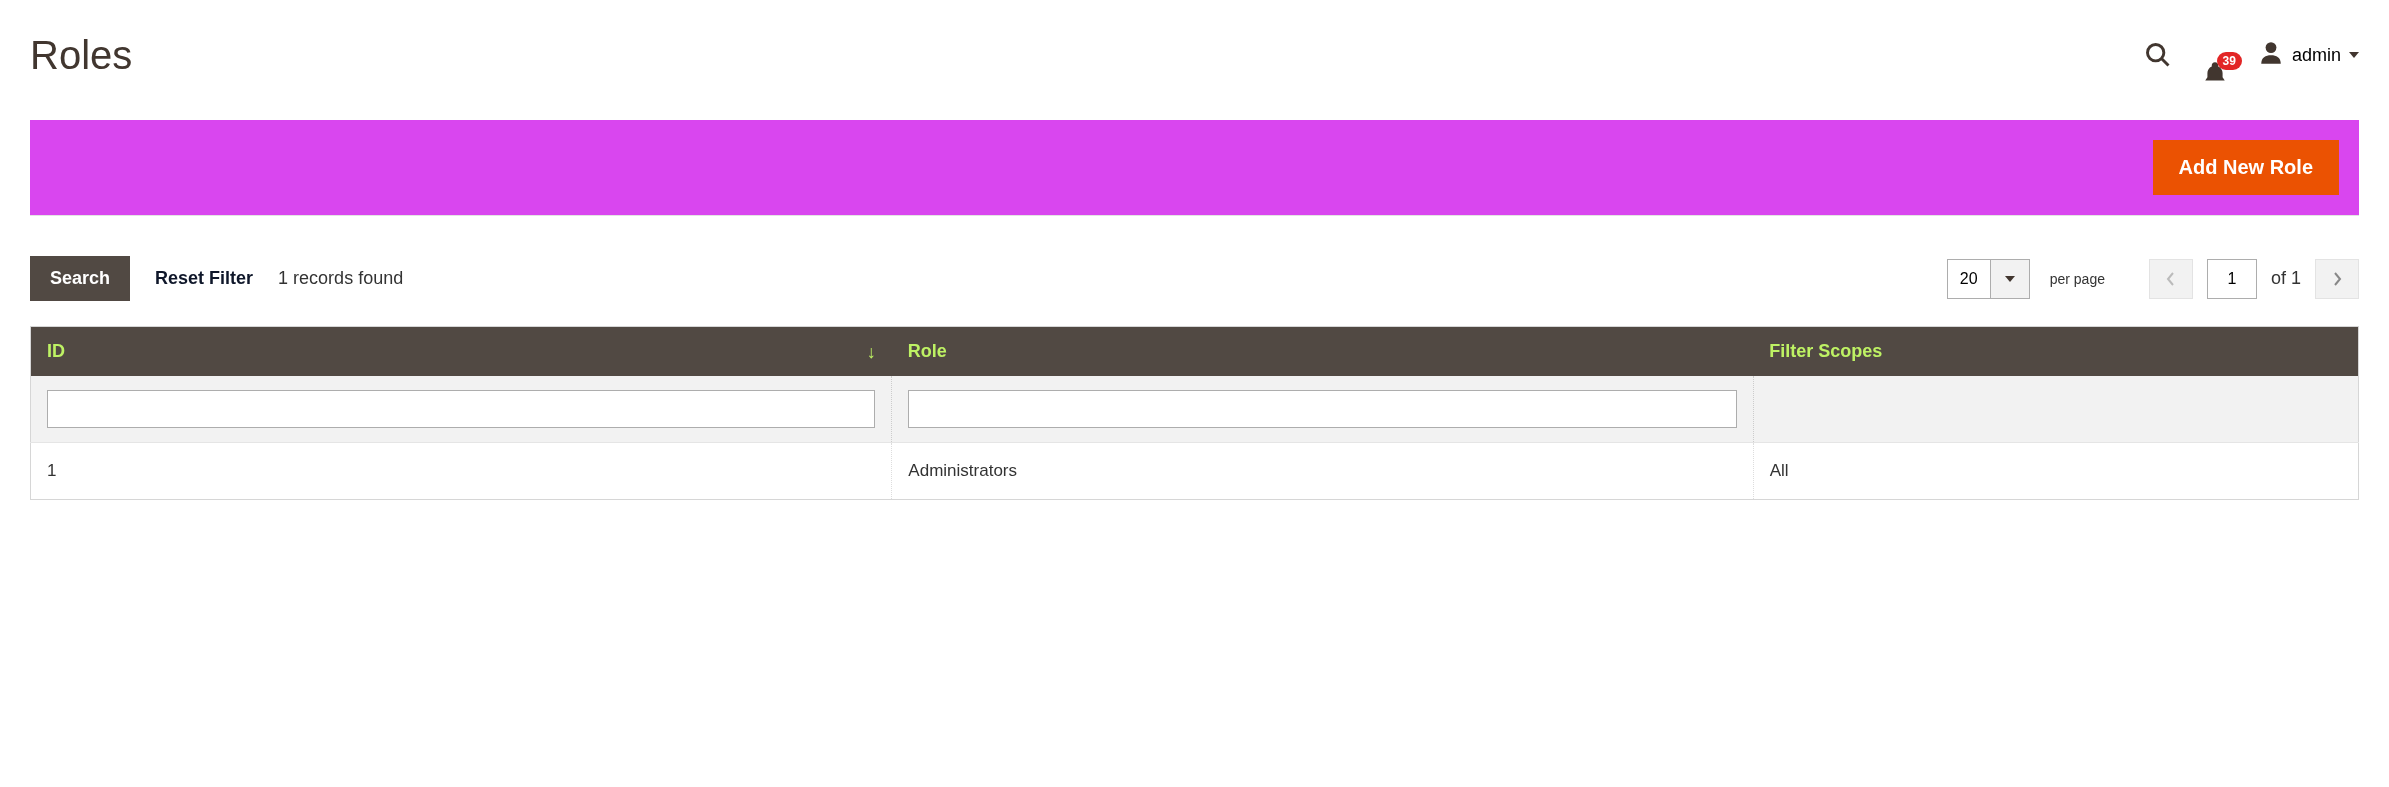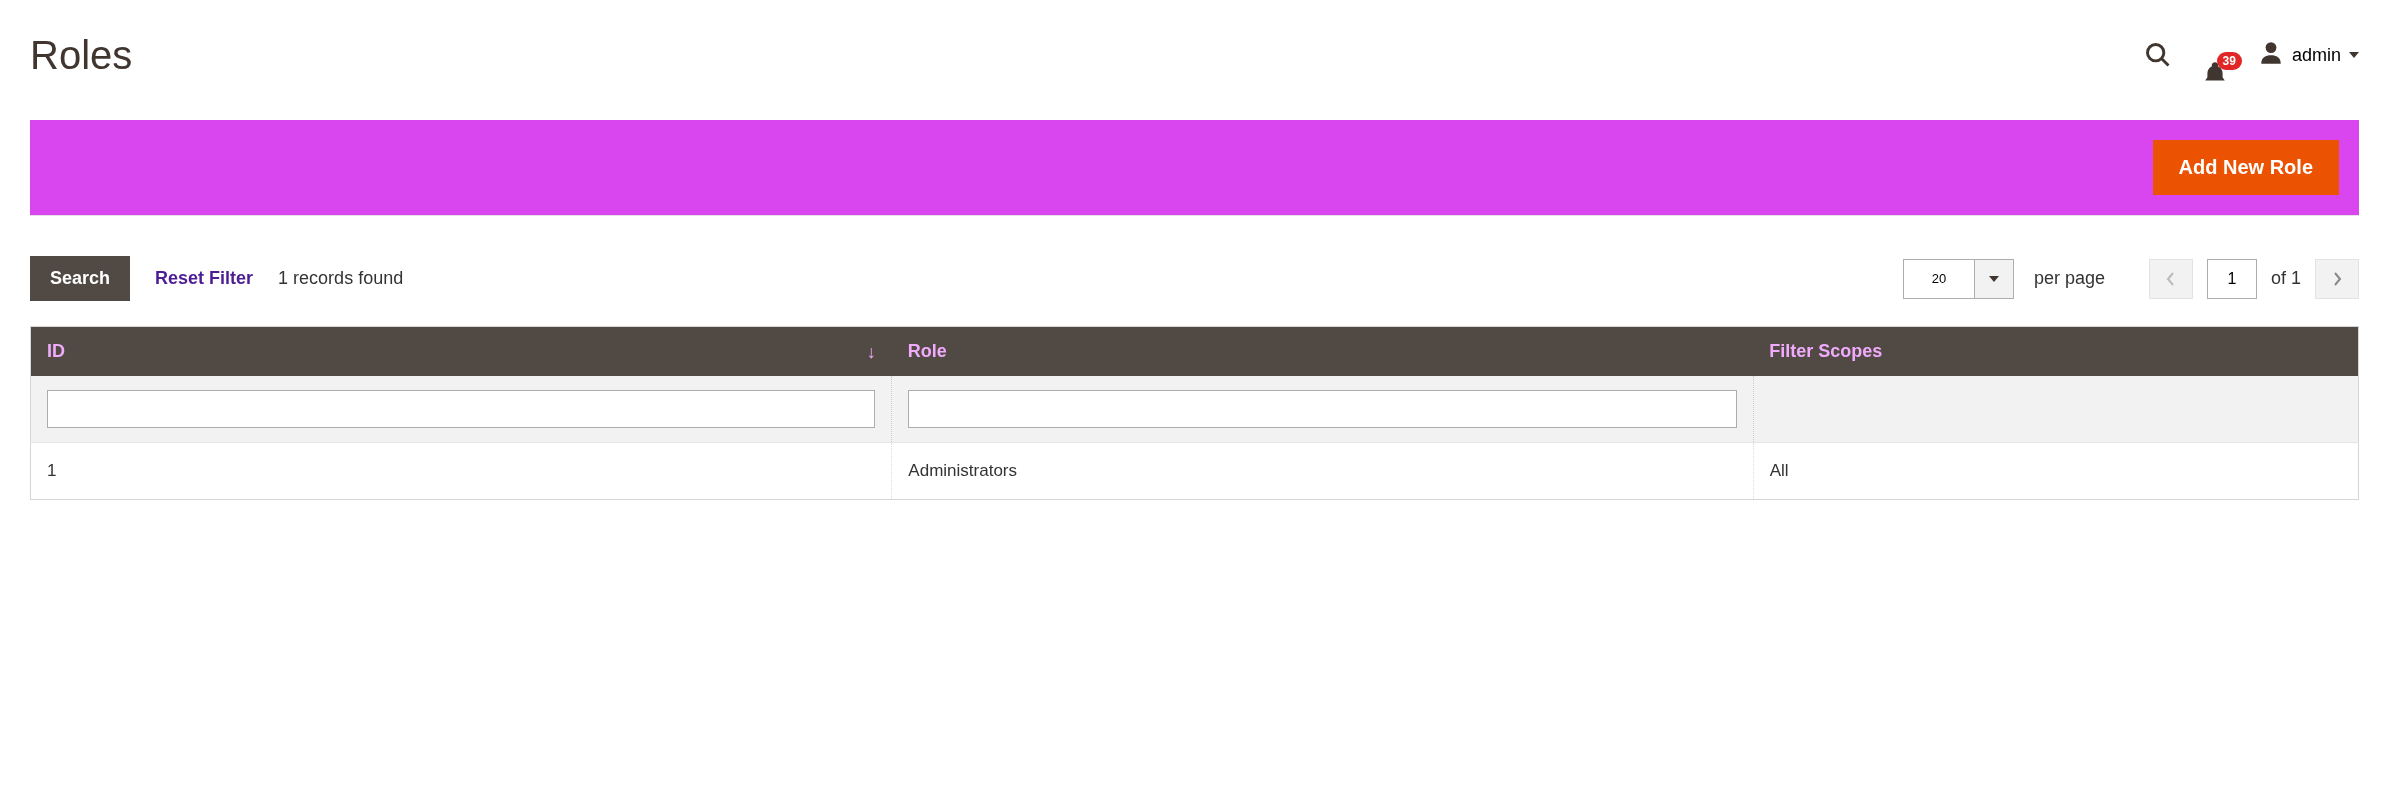--- a/index.html
+++ b/index.html
@@ -112,57 +112,57 @@
     .search-btn {
       background: #514943;
       color: #fff;
       border: none;
       font-size: 18px;
       font-weight: 600;
       padding: 12px 20px;
       cursor: pointer;
     }
     .reset-link {
-      color: #4c1d95;
+      color: #0f172a;
       font-size: 18px;
       font-weight: 600;
       cursor: pointer;
     }
     .records-text {
       font-size: 18px;
       color: #333;
     }
     .toolbar-right {
       display: flex;
       align-items: center;
       gap: 14px;
     }
     .per-page-input {
-      width: 72px;
+      width: 44px;
       height: 40px;
       border: 1px solid #adadad;
       text-align: center;
-      font-size: 13px;
+      font-size: 16px;
     }
     .per-page-dropdown-btn {
       width: 40px;
       height: 40px;
       border: 1px solid #adadad;
       background: #f2f2f2;
       display: flex;
       align-items: center;
       justify-content: center;
       cursor: pointer;
       margin-left: -1px;
     }
     .per-page-group {
       display: flex;
     }
     .per-page-label {
-      font-size: 18px;
+      font-size: 14px;
       color: #333;
       margin-left: 6px;
       margin-right: 30px;
     }
     .pager-btn {
       width: 44px;
       height: 40px;
       border: 1px solid #e3e3e3;
       background: #f2f2f2;
       display: flex;
@@ -185,21 +185,21 @@
       font-size: 18px;
       color: #333;
     }
     .grid-table {
       width: 100%;
       border-collapse: collapse;
       border: 1px solid #d6d6d6;
     }
     .grid-table thead th {
       background: #514943;
-      color: #f0abfc;
+      color: #bef264;
       text-align: left;
       font-size: 18px;
       font-weight: 700;
       padding: 14px 16px;
       position: relative;
     }
     .sort-arrow {
       position: absolute;
       right: 16px;
       top: 50%;

